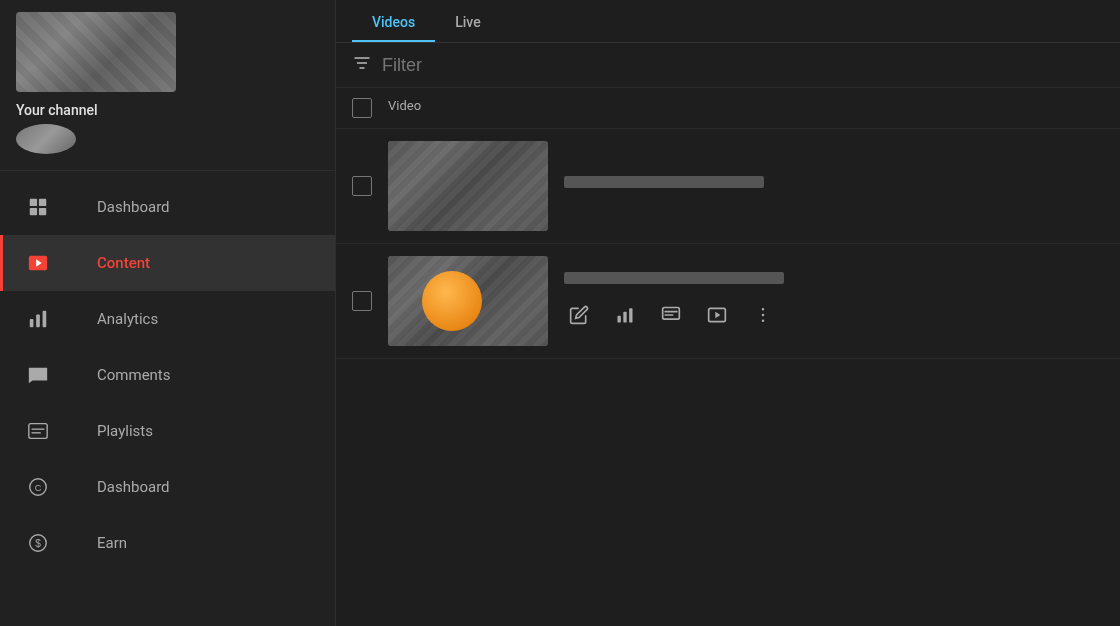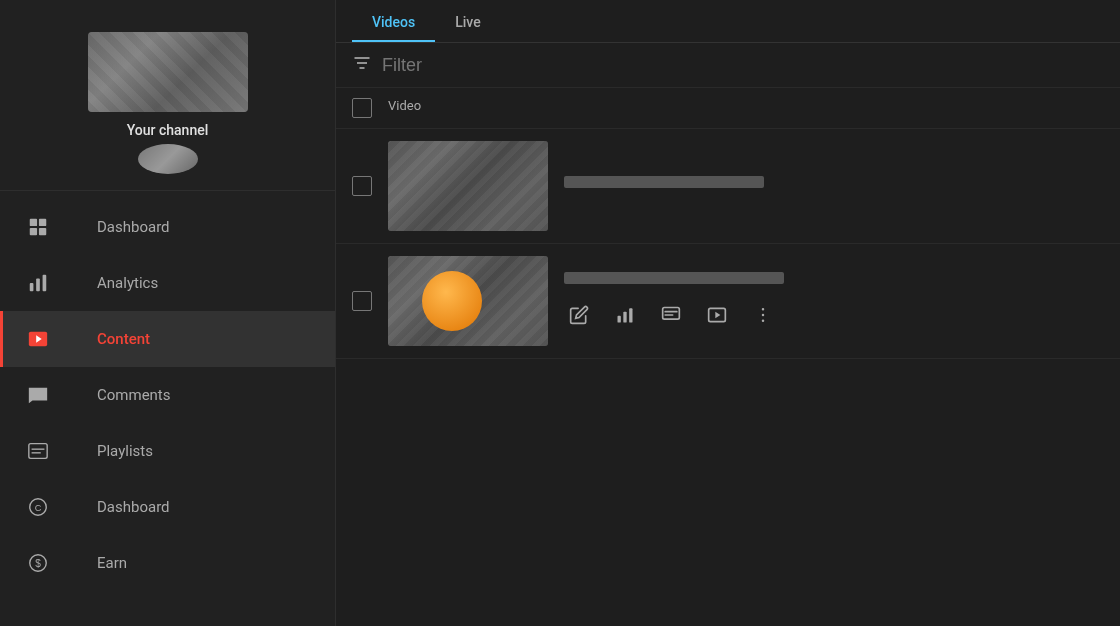--- a/index.html
+++ b/index.html
@@ -20,22 +20,21 @@
       background: #212121;
       display: flex;
       flex-direction: column;
       height: 100%;
       border-right: 1px solid #2e2e2e;
     }
 
     .channel-section {
       display: flex;
       flex-direction: column;
-      align-items: center;
-      padding: 32px 16px 16px;
+      padding: 12px 16px 16px;
       border-bottom: 1px solid #2e2e2e;
     }
 
     .channel-avatar {
       width: 160px;
       height: 80px;
       background: linear-gradient(135deg, #666 0%, #888 30%, #555 60%, #777 100%);
       border-radius: 4px;
       margin-bottom: 10px;
       position: relative;
@@ -350,39 +349,39 @@
         <svg viewBox="0 0 24 24" fill="#aaa" xmlns="http://www.w3.org/2000/svg">
           <rect x="3" y="3" width="8" height="8" rx="1"></rect>
           <rect x="13" y="3" width="8" height="8" rx="1"></rect>
           <rect x="3" y="13" width="8" height="8" rx="1"></rect>
           <rect x="13" y="13" width="8" height="8" rx="1"></rect>
         </svg>
       </div>
       <span class="nav-label">Dashboard</span>
     </div>
 
+    <div class="nav-item active">
+      <div class="nav-icon">
+        <svg viewBox="0 0 24 24" fill="#f44336" xmlns="http://www.w3.org/2000/svg">
+          <rect x="2" y="4" width="20" height="16" rx="2" fill="#f44336"></rect>
+          <polygon points="10,8 16,12 10,16" fill="#fff"></polygon>
+        </svg>
+      </div>
+      <span class="nav-label">Content</span>
+    </div>
+
     <div class="nav-item">
       <div class="nav-icon">
         <svg viewBox="0 0 24 24" fill="none" xmlns="http://www.w3.org/2000/svg">
           <rect x="3" y="12" width="4" height="9" fill="#aaa" rx="1"></rect>
           <rect x="10" y="7" width="4" height="14" fill="#aaa" rx="1"></rect>
           <rect x="17" y="3" width="4" height="18" fill="#aaa" rx="1"></rect>
         </svg>
       </div>
       <span class="nav-label">Analytics</span>
-    </div>
-
-    <div class="nav-item active">
-      <div class="nav-icon">
-        <svg viewBox="0 0 24 24" fill="#f44336" xmlns="http://www.w3.org/2000/svg">
-          <rect x="2" y="4" width="20" height="16" rx="2" fill="#f44336"></rect>
-          <polygon points="10,8 16,12 10,16" fill="#fff"></polygon>
-        </svg>
-      </div>
-      <span class="nav-label">Content</span>
     </div>
 
     <div class="nav-item">
       <div class="nav-icon">
         <svg viewBox="0 0 24 24" fill="#aaa" xmlns="http://www.w3.org/2000/svg">
           <path d="M2 4h20v14H6l-4 3V4z"></path>
         </svg>
       </div>
       <span class="nav-label">Comments</span>
     </div>

